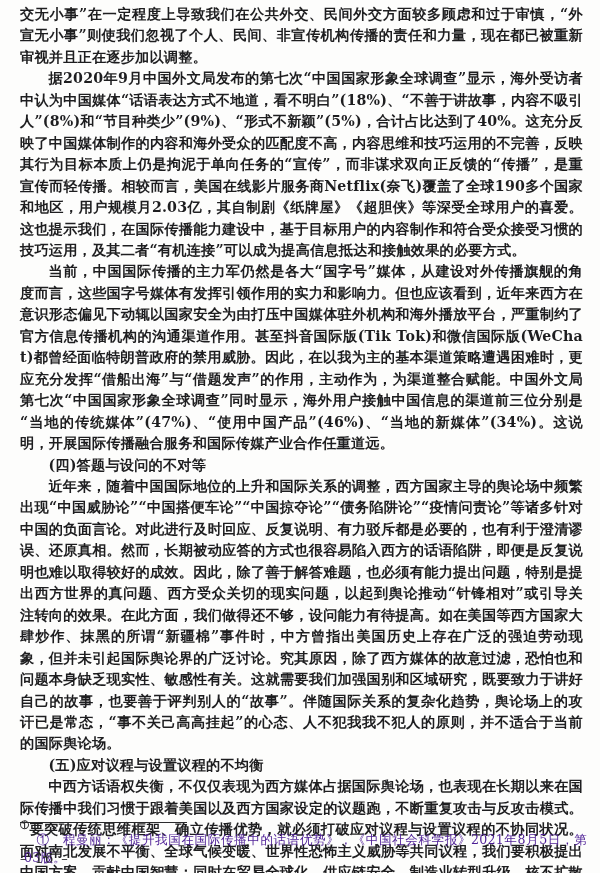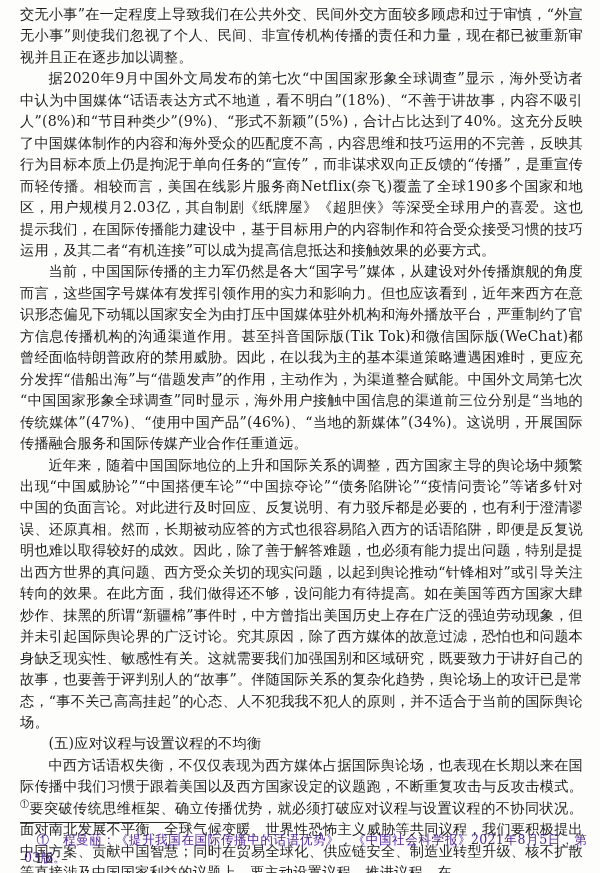--- a/index.html
+++ b/index.html
@@ -24,20 +24,21 @@
     width: 563px;
   }
   .body-text p {
     margin: 0;
     font-size: 14.2px;
     line-height: 21.45px;
     text-align: justify;
     text-justify: inter-ideograph;
     letter-spacing: 0.2px;
     word-break: break-all;
+    font-weight: bold;
   }
   .body-text p.indent { text-indent: 2em; }
   .body-text p.no-indent { text-indent: 0; }
   .body-text sup {
     font-size: 9px;
     line-height: 0;
     vertical-align: super;
   }
   .footnote-rule {
     position: absolute;
@@ -71,20 +72,21 @@
   }
 </style>
 </head>
 <body>
 
 <div class="page">
   <div class="body-text">
       <p class="no-indent">交无小事”在一定程度上导致我们在公共外交、民间外交方面较多顾虑和过于审慎，“外宣无小事”则使我们忽视了个人、民间、非宣传机构传播的责任和力量，现在都已被重新审视并且正在逐步加以调整。</p>
       <p class="indent">据2020年9月中国外文局发布的第七次“中国国家形象全球调查”显示，海外受访者中认为中国媒体“话语表达方式不地道，看不明白”(18%)、“不善于讲故事，内容不吸引人”(8%)和“节目种类少”(9%)、“形式不新颖”(5%)，合计占比达到了40%。这充分反映了中国媒体制作的内容和海外受众的匹配度不高，内容思维和技巧运用的不完善，反映其行为目标本质上仍是拘泥于单向任务的“宣传”，而非谋求双向正反馈的“传播”，是重宣传而轻传播。相较而言，美国在线影片服务商Netflix(奈飞)覆盖了全球190多个国家和地区，用户规模月2.03亿，其自制剧《纸牌屋》《超胆侠》等深受全球用户的喜爱。这也提示我们，在国际传播能力建设中，基于目标用户的内容制作和符合受众接受习惯的技巧运用，及其二者“有机连接”可以成为提高信息抵达和接触效果的必要方式。</p>
       <p class="indent">当前，中国国际传播的主力军仍然是各大“国字号”媒体，从建设对外传播旗舰的角度而言，这些国字号媒体有发挥引领作用的实力和影响力。但也应该看到，近年来西方在意识形态偏见下动辄以国家安全为由打压中国媒体驻外机构和海外播放平台，严重制约了官方信息传播机构的沟通渠道作用。甚至抖音国际版(Tik Tok)和微信国际版(WeChat)都曾经面临特朗普政府的禁用威胁。因此，在以我为主的基本渠道策略遭遇困难时，更应充分发挥“借船出海”与“借题发声”的作用，主动作为，为渠道整合赋能。中国外文局第七次“中国国家形象全球调查”同时显示，海外用户接触中国信息的渠道前三位分别是“当地的传统媒体”(47%)、“使用中国产品”(46%)、“当地的新媒体”(34%)。这说明，开展国际传播融合服务和国际传媒产业合作任重道远。</p>
+      <p class="indent">(四)答题与设问的不对等</p>
       <p class="indent">近年来，随着中国国际地位的上升和国际关系的调整，西方国家主导的舆论场中频繁出现“中国威胁论”“中国搭便车论”“中国掠夺论”“债务陷阱论”“疫情问责论”等诸多针对中国的负面言论。对此进行及时回应、反复说明、有力驳斥都是必要的，也有利于澄清谬误、还原真相。然而，长期被动应答的方式也很容易陷入西方的话语陷阱，即便是反复说明也难以取得较好的成效。因此，除了善于解答难题，也必须有能力提出问题，特别是提出西方世界的真问题、西方受众关切的现实问题，以起到舆论推动“针锋相对”或引导关注转向的效果。在此方面，我们做得还不够，设问能力有待提高。如在美国等西方国家大肆炒作、抹黑的所谓“新疆棉”事件时，中方曾指出美国历史上存在广泛的强迫劳动现象，但并未引起国际舆论界的广泛讨论。究其原因，除了西方媒体的故意过滤，恐怕也和问题本身缺乏现实性、敏感性有关。这就需要我们加强国别和区域研究，既要致力于讲好自己的故事，也要善于评判别人的“故事”。伴随国际关系的复杂化趋势，舆论场上的攻讦已是常态，“事不关己高高挂起”的心态、人不犯我我不犯人的原则，并不适合于当前的国际舆论场。</p>
       <p class="indent">(五)应对议程与设置议程的不均衡</p>
       <p class="indent">中西方话语权失衡，不仅仅表现为西方媒体占据国际舆论场，也表现在长期以来在国际传播中我们习惯于跟着美国以及西方国家设定的议题跑，不断重复攻击与反攻击模式。<sup>①</sup>要突破传统思维框架、确立传播优势，就必须打破应对议程与设置议程的不协同状况。面对南北发展不平衡、全球气候变暖、世界性恐怖主义威胁等共同议程，我们要积极提出中国方案、贡献中国智慧；同时在贸易全球化、供应链安全、制造业转型升级、核不扩散等直接涉及中国国家利益的议题上，要主动设置议程、推进议程，在</p>
     </div>
   <div class="footnote-rule"></div>
   <p class="footnote">①　程曼丽：《提升我国在国际传播中的话语优势》，《中国社会科学报》2021年8月5日，第03版。</p>
   <p class="page-number">– 16 –</p>
 </div>
 
 </body></html>

